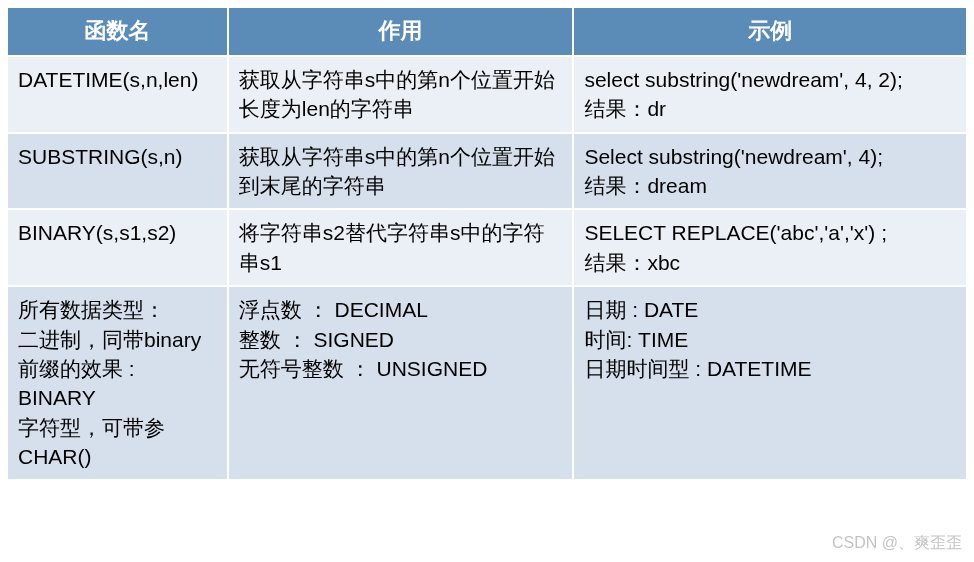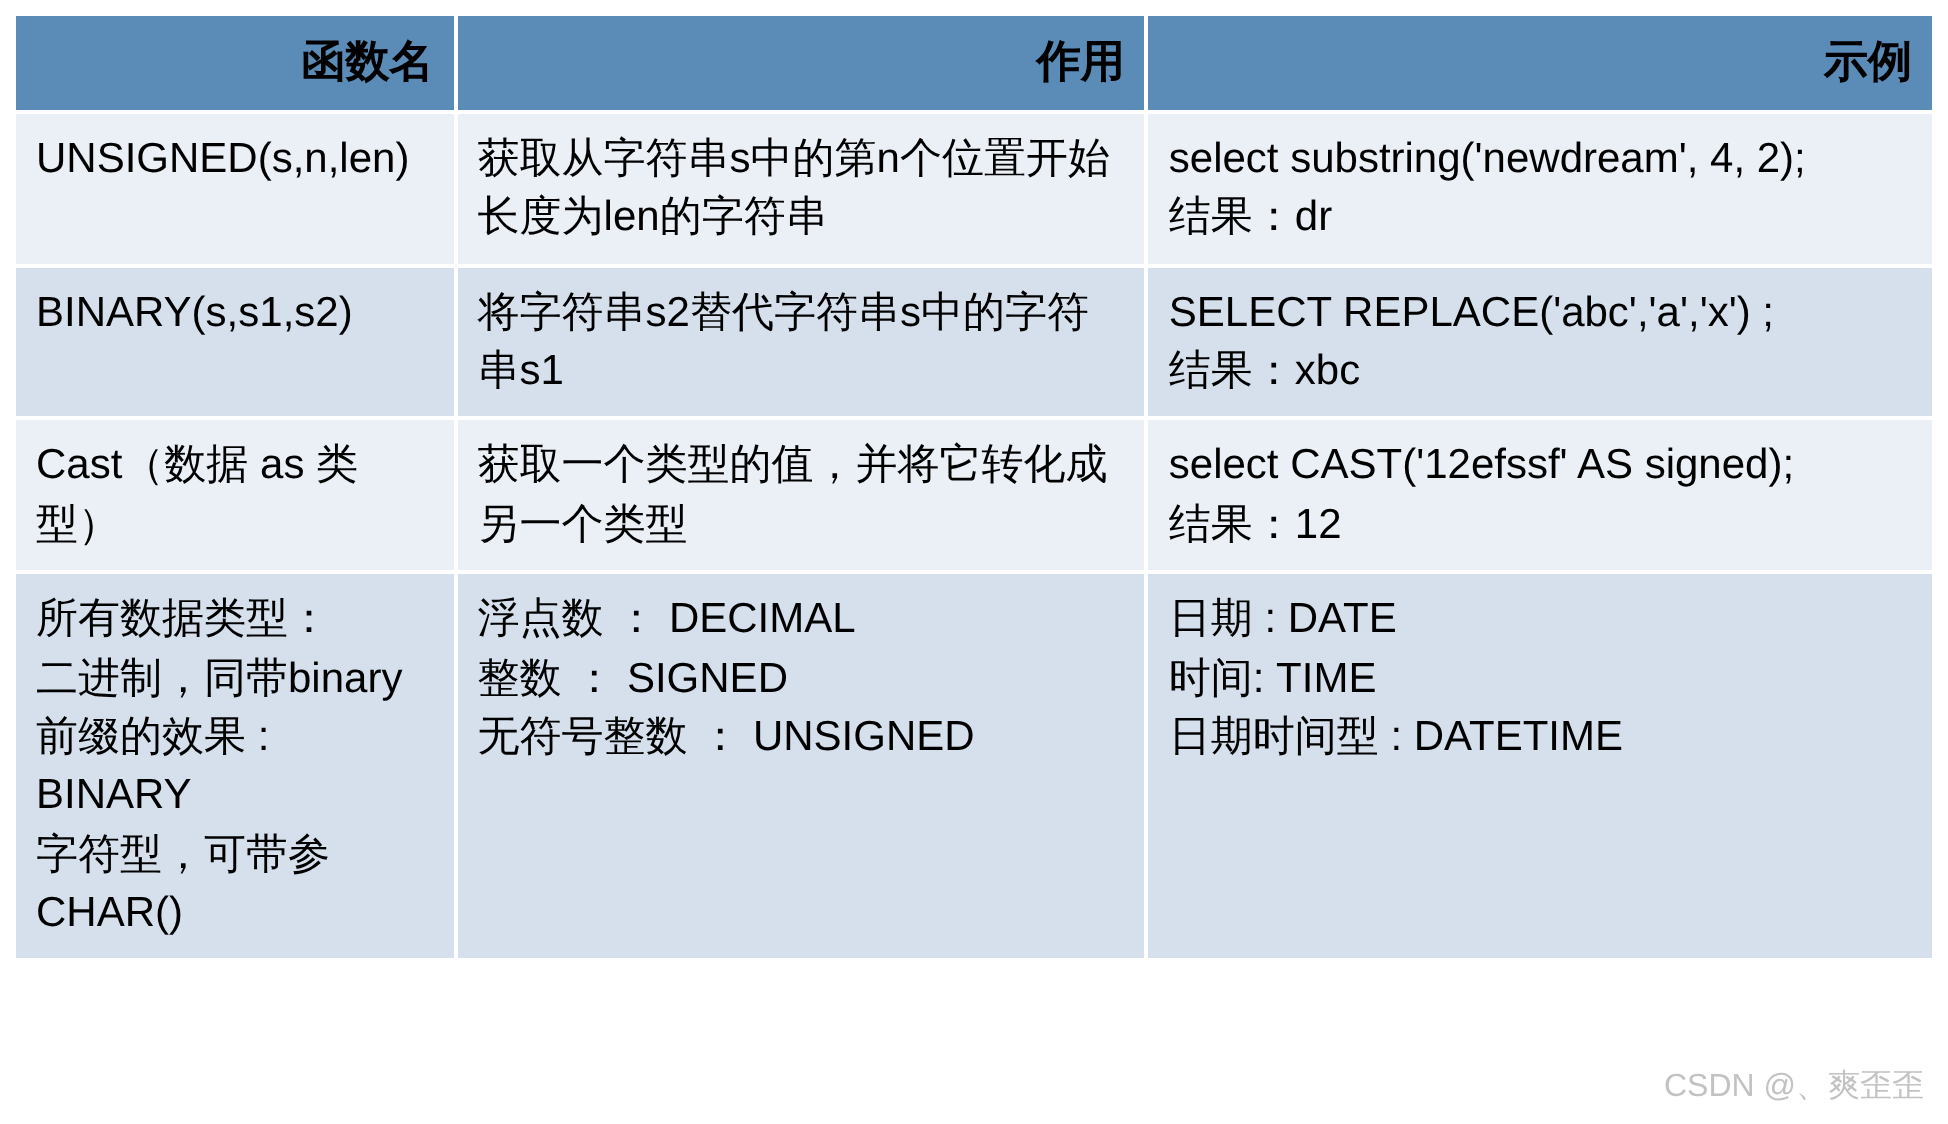--- a/index.html
+++ b/index.html
@@ -18,23 +18,23 @@
     }
     th, td {
       border: 2px solid #fff;
       padding: 8px 10px;
       vertical-align: top;
       font-size: 21px;
       line-height: 1.4;
     }
     th {
       background: #5b8cb8;
-      color: #000000;
+      color: #ffffff;
       font-weight: bold;
-      text-align: right;
+      text-align: center;
       font-size: 22px;
     }
     tr:nth-child(even) td { background: #d6dfec; }
     tr:nth-child(odd) td { background: #ebeff6; }
     col.c1 { width: 23%; }
     col.c2 { width: 36%; }
     col.c3 { width: 41%; }
     .wm {
       position: absolute;
       right: 12px;
@@ -56,33 +56,33 @@
   </colgroup>
   <thead>
     <tr>
       <th>函数名</th>
       <th>作用</th>
       <th>示例</th>
     </tr>
   </thead>
   <tbody>
     <tr>
-      <td>UNSIGNED(s,n,len)</td>
+      <td>DATETIME(s,n,len)</td>
       <td>获取从字符串s中的第n个位置开始长度为len的字符串</td>
       <td>select substring('newdream', 4, 2);<br>结果：dr</td>
+    </tr>
+    <tr>
+      <td>SUBSTRING(s,n)</td>
+      <td>获取从字符串s中的第n个位置开始到末尾的字符串</td>
+      <td>Select substring('newdream', 4);<br>结果：dream</td>
     </tr>
     <tr>
       <td>BINARY(s,s1,s2)</td>
       <td>将字符串s2替代字符串s中的字符串s1</td>
       <td>SELECT REPLACE('abc','a','x') ;<br>结果：xbc</td>
-    </tr>
-    <tr>
-      <td>Cast（数据 as 类型）</td>
-      <td>获取一个类型的值，并将它转化成另一个类型</td>
-      <td>select  CAST('12efssf' AS signed);<br>结果：12</td>
     </tr>
     <tr>
       <td>所有数据类型：<br>二进制，同带binary前缀的效果 : BINARY<br> 字符型，可带参CHAR()</td>
       <td>浮点数 ： DECIMAL<br>整数 ： SIGNED<br>无符号整数 ： UNSIGNED</td>
       <td>日期 : DATE<br>时间: TIME<br>日期时间型 : DATETIME</td>
     </tr>
   </tbody>
 </table>
 
 <div class="wm">CSDN @、爽歪歪</div>

